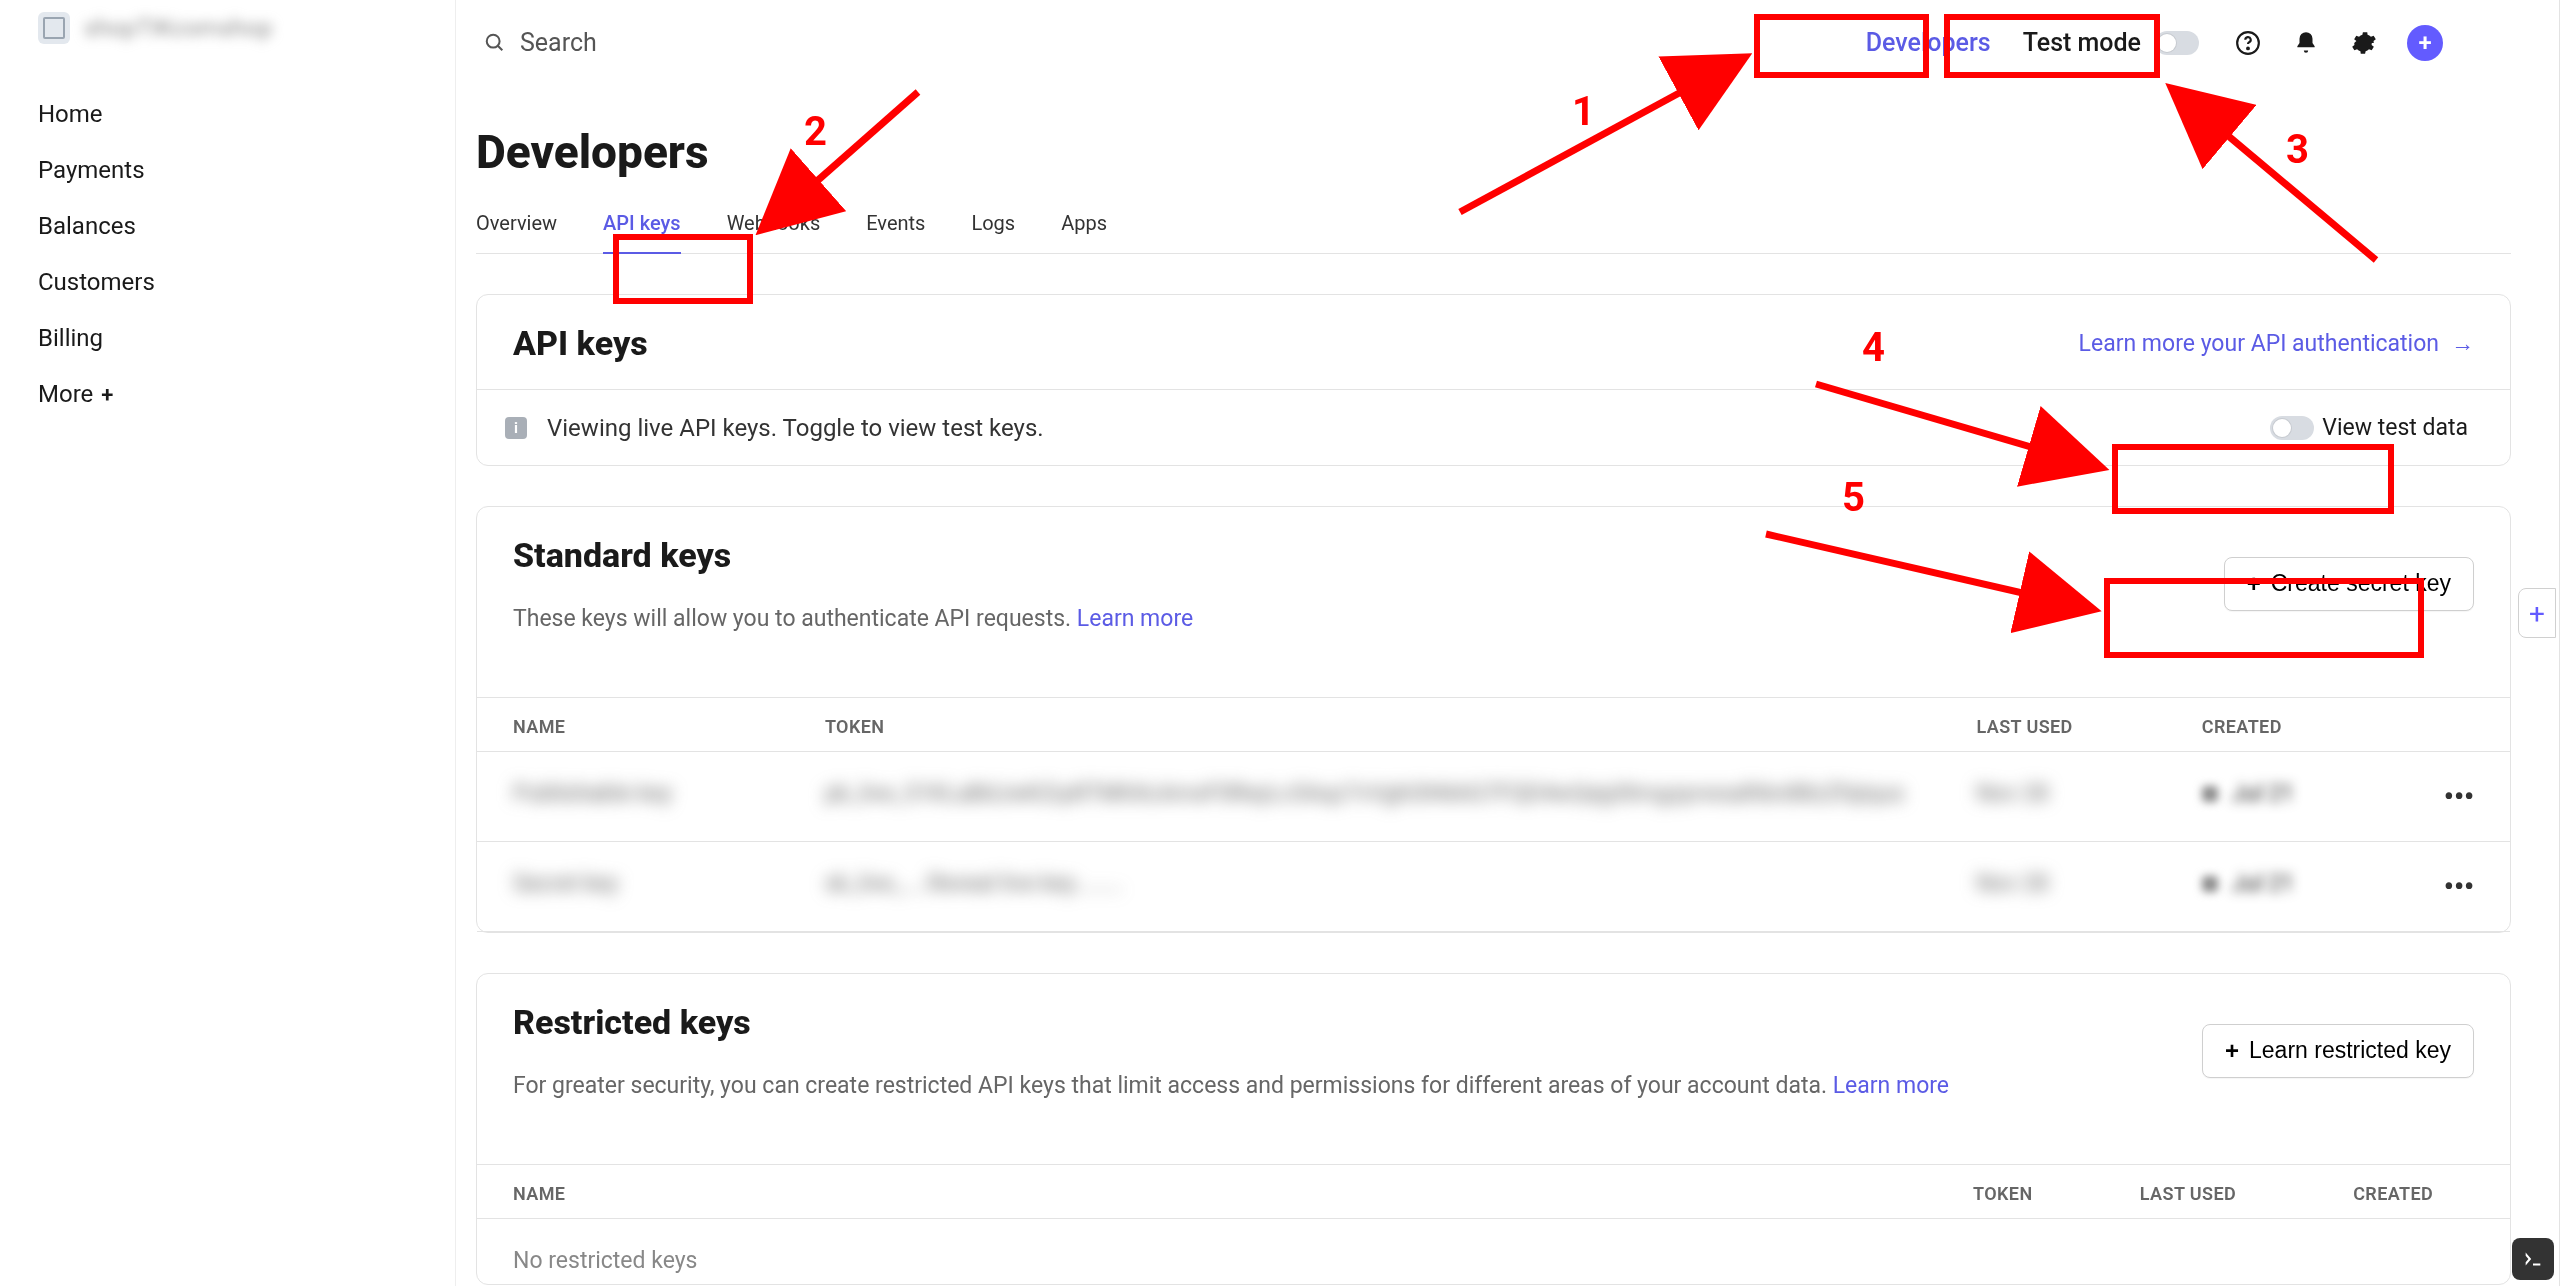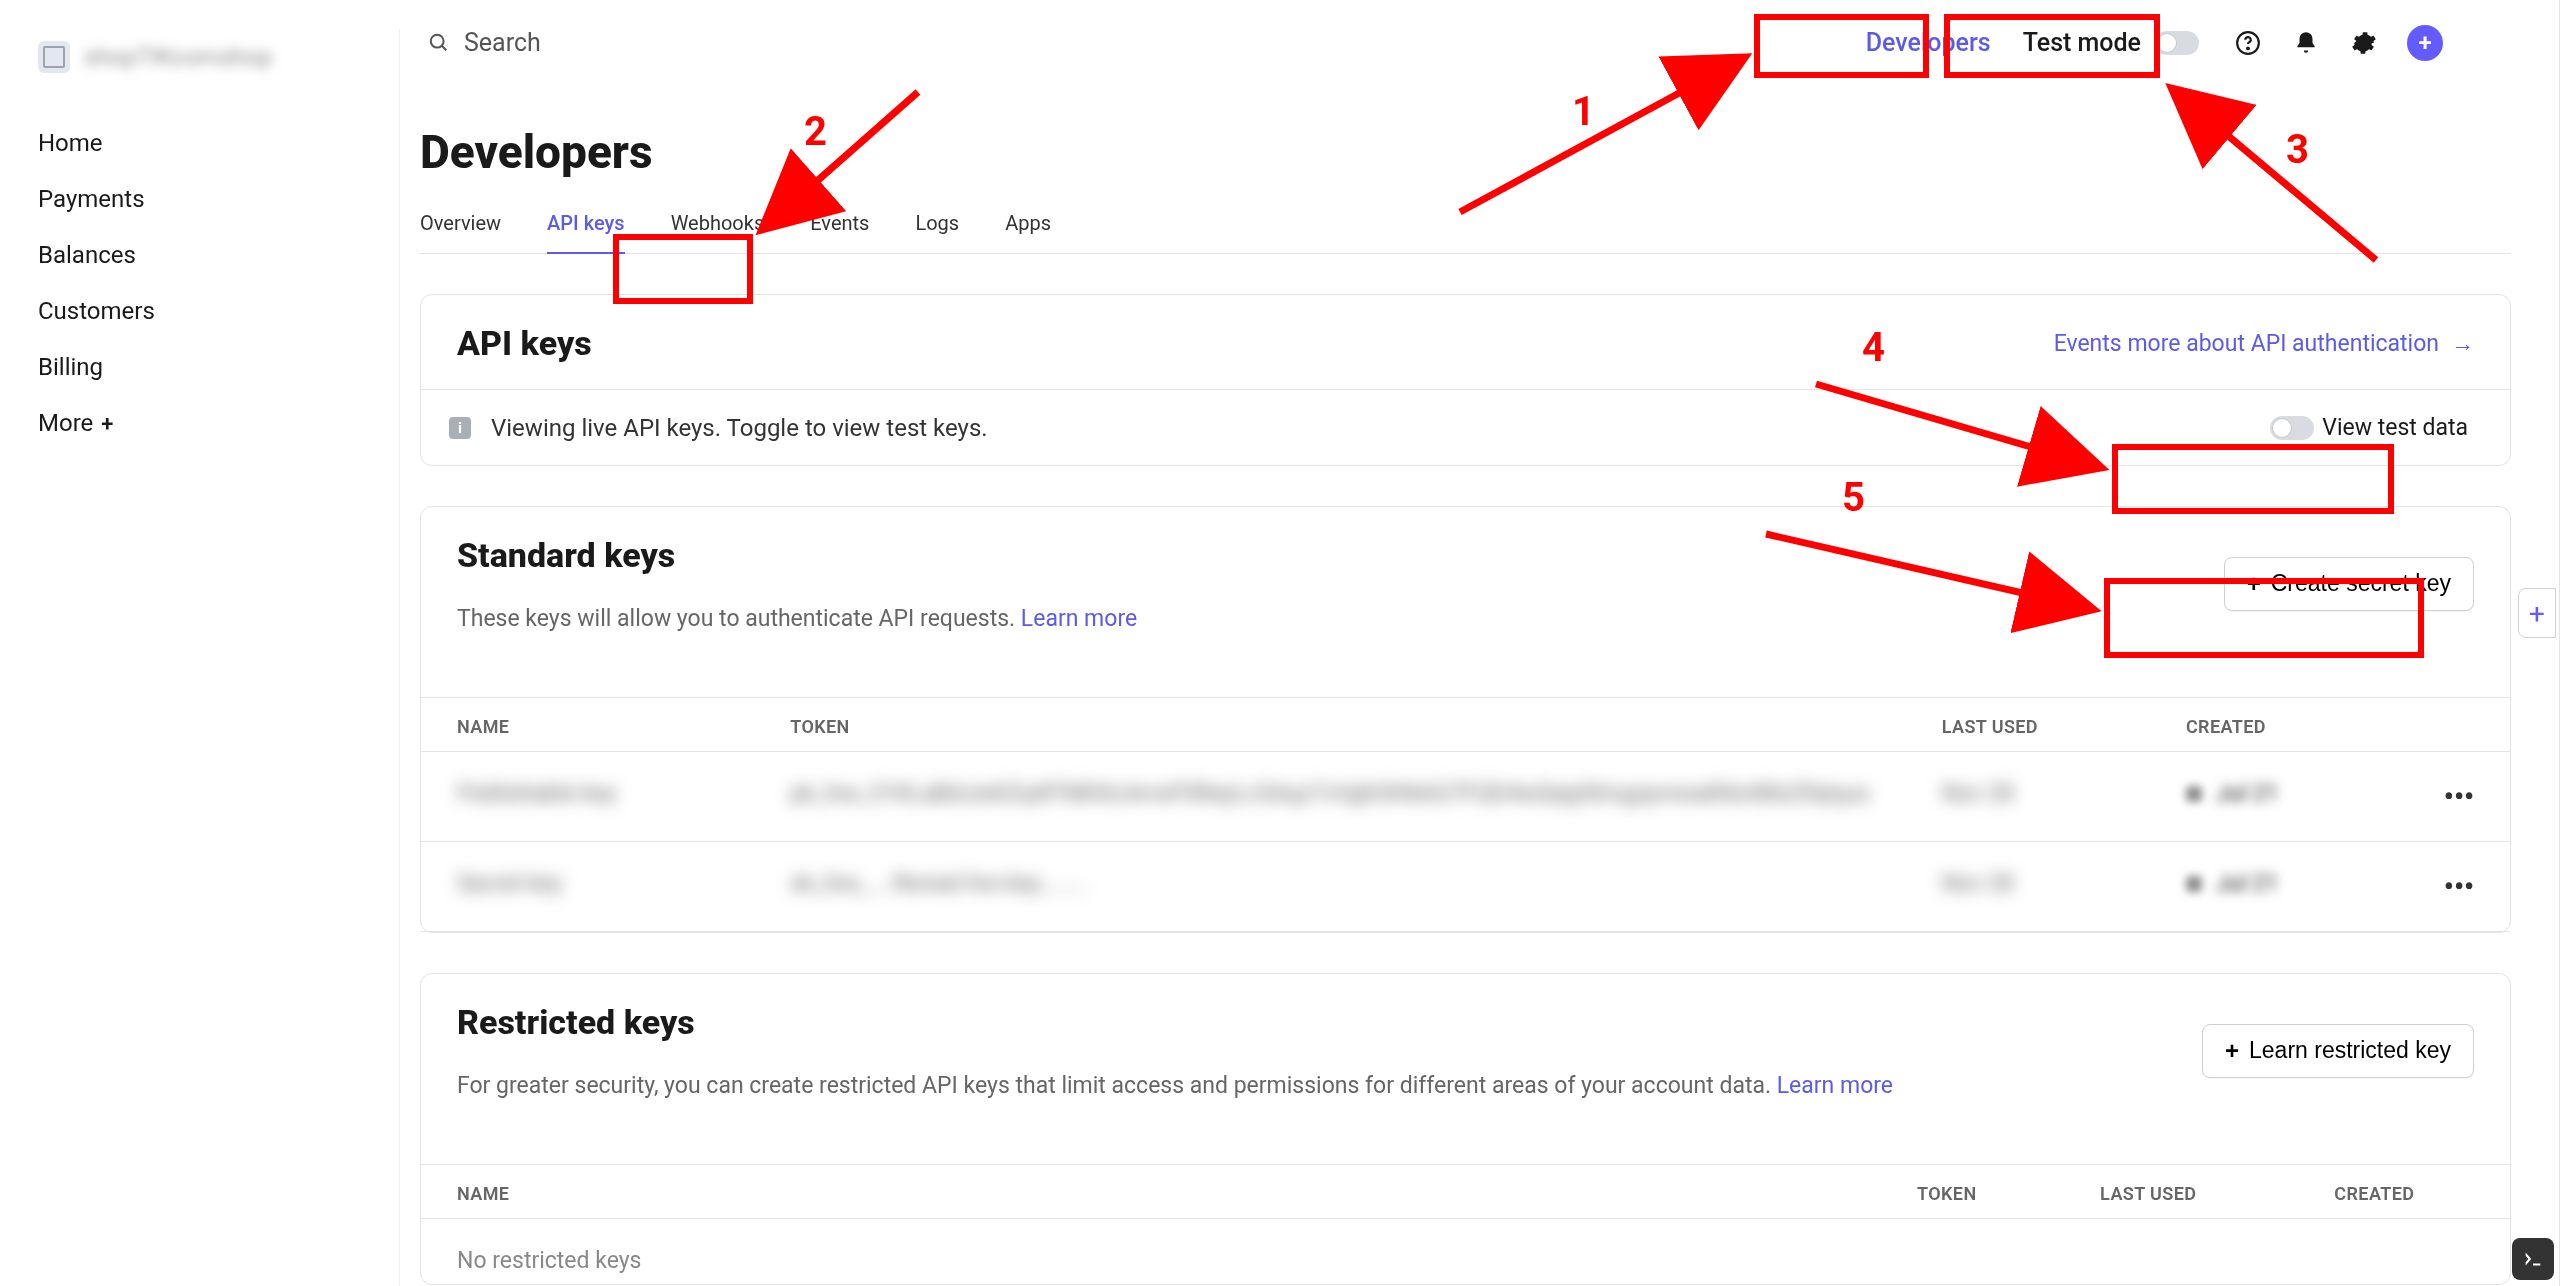--- a/index.html
+++ b/index.html
@@ -1,18 +1,18 @@
 <!DOCTYPE html>
 <html><head>
 <meta charset="utf-8">
 <style>
   * { box-sizing: border-box; margin: 0; padding: 0; }
   html, body { width: 2560px; height: 1286px; font-family: -apple-system, BlinkMacSystemFont, "Segoe UI", Roboto, sans-serif; background: #fff; color: #1a1a1a; }
   .app { display: flex; width: 100%; height: 100%; }
-  .sidebar { width: 400px; background: #fff; border-right: 1px solid #eee; padding: 12px 0 24px 38px; display:flex; flex-direction:column; gap:4px;margin-top:29px;}
+  .sidebar { width: 456px; background: #fff; border-right: 1px solid #eee; padding: 12px 0 24px 38px; display:flex; flex-direction:column; gap:4px;}
   .sidebar .brand { display:flex; align-items:center; gap:14px; margin-bottom: 40px;}
   .sidebar .brand .logo { width:32px; height:32px; background:#e3e8ee; border-radius:6px; display:flex; align-items:center; justify-content:center; position:relative;}
   .sidebar .brand .logo::before{content:"";position:absolute;width:18px;height:18px;border:2px solid #9aa5b1;border-radius:2px;}
   .sidebar .brand .brand-name { font-size:24px; color:#8d8d8d; filter: blur(6px); }
   .nav-item { font-size:24px; padding:12px 0; cursor:pointer; color:#1a1a1a; }
   .nav-item.more { display:flex; align-items:center; gap:8px; }
   .plus-glyph { font-size:22px; font-weight:600;}
   .main { flex:1; display:flex; flex-direction:column; border-right:1px solid #e3e3e3;}
   .topbar { display:flex; align-items:center; gap:20px; padding: 24px 48px 16px 16px; }
   .search { display:flex; align-items:center; gap:14px; color:#555; font-size:25px; flex:1; padding-left: 12px;}
@@ -136,21 +136,21 @@
         <div class="tab">Webhooks</div>
         <div class="tab">Events</div>
         <div class="tab">Logs</div>
         <div class="tab">Apps</div>
       </div>
 
       <div class="card">
         <div class="card-header">
           <div class="card-title">API keys</div>
           <div class="learn-right">
-            <span>Events more about API authentication</span>
+            <span>Learn more your API authentication</span>
             <span>→</span>
           </div>
         </div>
         <div class="notice-row">
           <div class="notice-left">
             <div class="info-square">i</div>
             <span>Viewing live API keys. Toggle to view test keys.</span>
           </div>
           <div class="toggle-row">
             <span class="toggle"></span>

